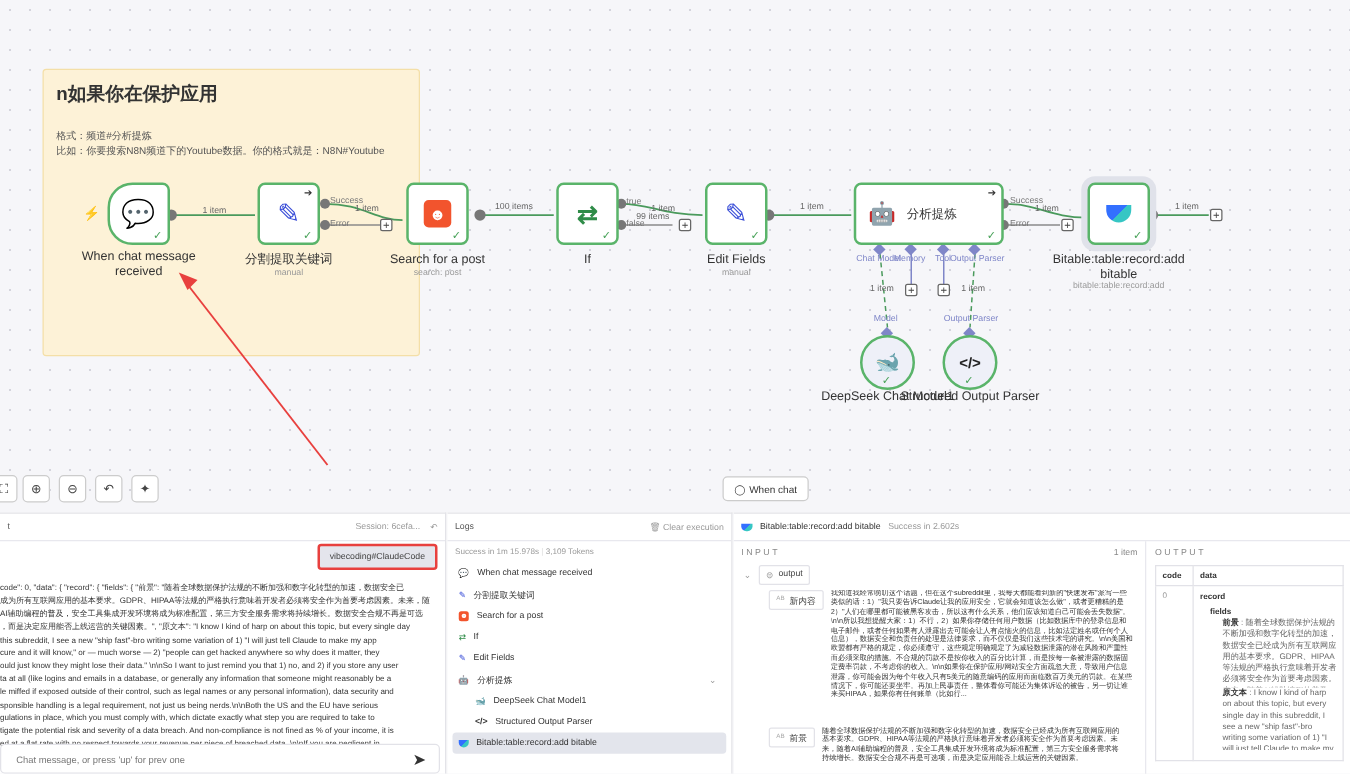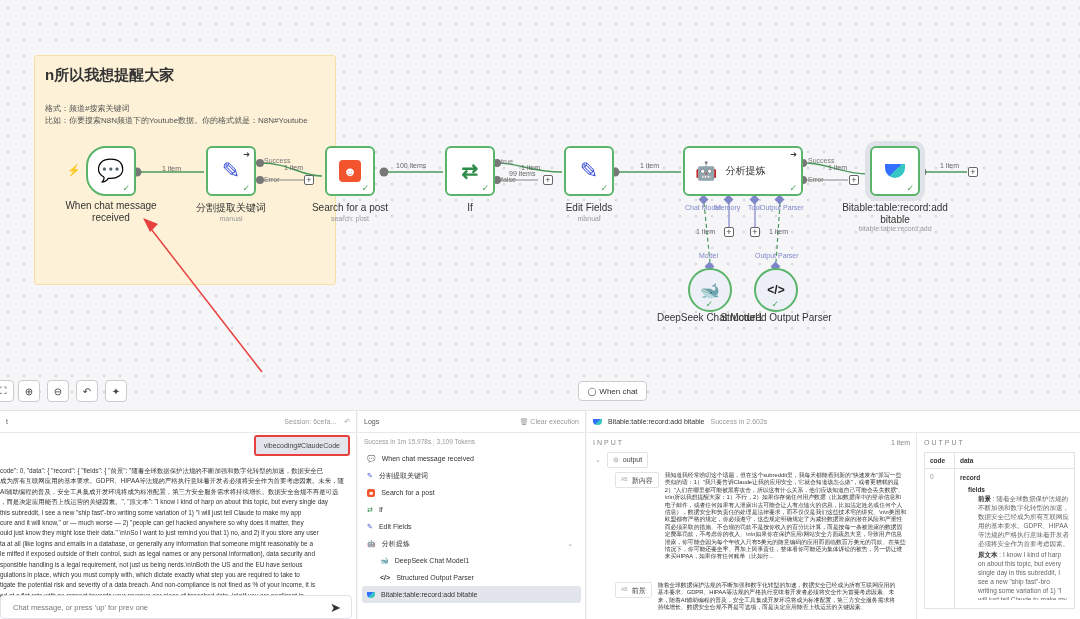--- a/index.html
+++ b/index.html
@@ -46,22 +46,22 @@
 th{font-weight:bold;color:#333}
 .rec{font-size:6.5px;color:#333;line-height:9px}
 svg.edges{position:absolute;left:0;top:0;width:1080px;height:405px}
 .icon{display:inline-flex;align-items:center;justify-content:center}
 </style>
 </head>
 <body>
 
 <div id="canvas">
   <div class="sticky">
-    <h1>n所以我想提醒大家</h1>
-    <p>格式：频道#搜索关键词</p>
+    <h1>n如果你在保护应用</h1>
+    <p>格式：频道#分析提炼</p>
     <p>比如：你要搜索N8N频道下的Youtube数据。你的格式就是：N8N#Youtube</p>
   </div>
 
   <svg class="edges">
     <g fill="none" stroke="#4a9a5c" stroke-width="1.4">
       <path d="M137,172 L204,172"></path>
       <path d="M260,163 C290,163 300,176 322,176"></path>
       <path d="M384,172 L443,172"></path>
       <path d="M497,163 C520,163 530,172 562,172"></path>
       <path d="M615,172 L681,172"></path>

